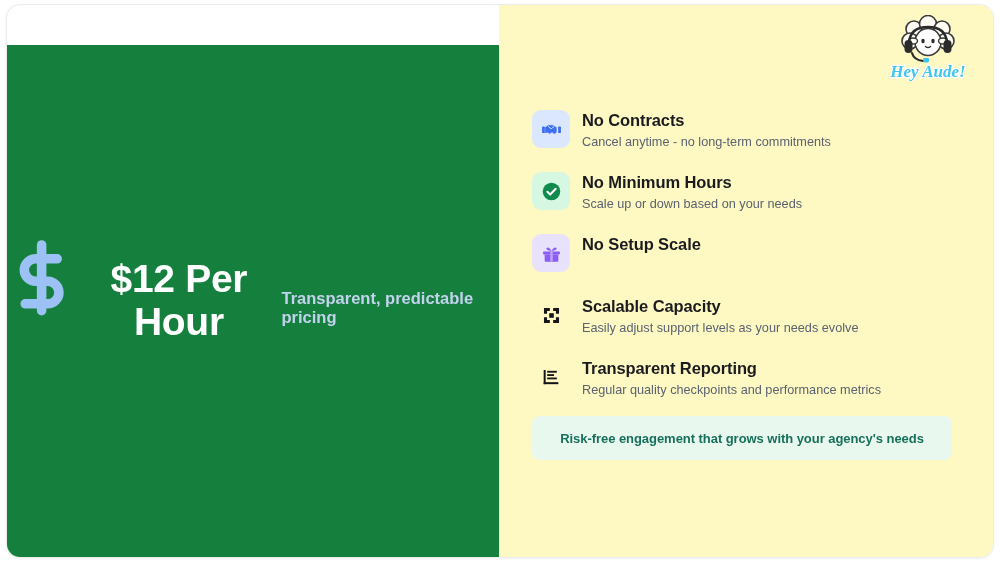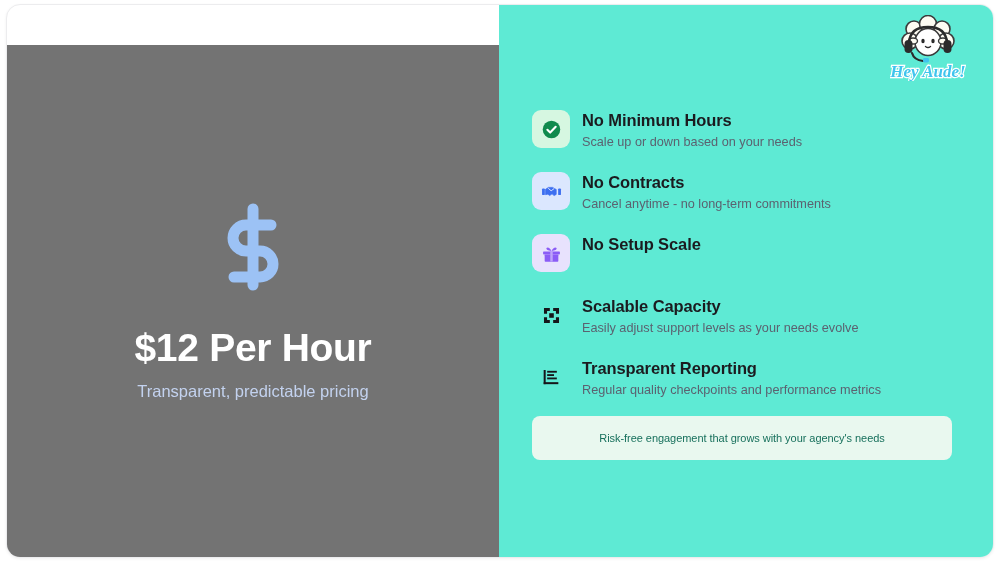--- a/index.html
+++ b/index.html
@@ -23,23 +23,23 @@
     border: 1px solid #ececee;
     box-shadow: 0 1px 3px rgba(0,0,0,0.06);
     overflow: hidden;
     display: flex;
   }
 
   
   .price-panel {
     width: 492px;
     flex: 0 0 492px;
-    background: #737373;
-    display: flex;
-    flex-direction: column;
+    background: #15803d;
+    display: flex;
+    flex-direction: row;
     align-items: center;
     justify-content: center;
     position: relative;
     margin-top: 40px;
   }
 
   .dollar-icon {
     width: 80px;
     height: 92px;
     margin-bottom: 34px;
@@ -52,28 +52,28 @@
     font-weight: bold;
     letter-spacing: -0.3px;
     line-height: 1.1;
     text-align: center;
   }
 
   .price-sub {
     margin-top: 13px;
     color: #c3d2ef;
     font-size: 16.5px;
-    font-weight: normal;
-    text-align: right;
+    font-weight: bold;
+    text-align: left;
   }
 
   
   .features-panel {
     flex: 1 1 auto;
-    background: #5eead4;
+    background: #fef9c3;
     position: relative;
     padding: 0;
   }
 
   .logo {
     position: absolute;
     right: 27px;
     top: 10px;
     width: 76px;
     height: 66px;
@@ -134,22 +134,22 @@
     height: 44px;
     background: #e9f8ef;
     border-radius: 8px;
     display: flex;
     align-items: center;
     justify-content: center;
   }
 
   .banner-text {
     color: #17705c;
-    font-size: 11px;
-    font-weight: normal;
+    font-size: 13px;
+    font-weight: bold;
     text-align: center;
     letter-spacing: -0.05px;
   }
 </style>
 </head>
 <body>
 
 <div class="card">
 
   <div class="price-panel">
@@ -196,44 +196,44 @@
         <path d="M22 38 q2 7 11 8" fill="none" stroke="#2b2b2b" stroke-width="2.2" stroke-linecap="round"></path>
         <rect x="33" y="43" width="6" height="4.5" rx="1.4" fill="#3fc4ee"></rect>
 
         <text x="38" y="62" text-anchor="middle" font-family="'Liberation Serif', serif" font-size="17" font-style="italic" font-weight="bold" fill="#3fc4ee" stroke="#ffffff" stroke-width="2.4" paint-order="stroke">Hey Aude!</text>
       </svg>
     </div>
 
     <div class="feature-list">
 
       <div class="feature-row">
-        <span class="feature-icon" style="background:#d6f7e1">
-          <svg width="21" height="21" viewBox="0 0 24 24" xmlns="http://www.w3.org/2000/svg">
-            <circle cx="12" cy="12" r="10" fill="#0f8a4d"></circle>
-            <path d="M7.3 12.3 l3.2 3.2 l6.3 -6.6" fill="none" stroke="#ffffff" stroke-width="2.4" stroke-linecap="round" stroke-linejoin="round"></path>
-          </svg>
-        </span>
-        <div class="feature-text">
-          <div class="feature-title">No Minimum Hours</div>
-          <div class="feature-desc">Scale up or down based on your needs</div>
-        </div>
-      </div>
-
-      <div class="feature-row">
         <span class="feature-icon" style="background:#dbe7fe">
           <svg width="21" height="21" viewBox="0 0 24 24" xmlns="http://www.w3.org/2000/svg">
             <rect x="1.2" y="8.5" width="3.2" height="7.5" rx="1" fill="#3d6ff0"></rect>
             <rect x="19.6" y="8.5" width="3.2" height="7.5" rx="1" fill="#3d6ff0"></rect>
             <path d="M5.2 9.5 l3.4 -2.2 h4.6 l4.2 2.4 v5.6 l-2.4 1.4 -2.4 -2 -2.6 1.9 -2.2 -1.6 -2.6 0.6 z" fill="#3d6ff0" stroke="#3d6ff0" stroke-width="0.8" stroke-linejoin="round"></path>
             <path d="M8.6 8.6 l3 2.6 3.2 -2.4" fill="none" stroke="#dbe7fe" stroke-width="1.1" stroke-linecap="round"></path>
           </svg>
         </span>
         <div class="feature-text">
           <div class="feature-title">No Contracts</div>
           <div class="feature-desc">Cancel anytime - no long-term commitments</div>
+        </div>
+      </div>
+
+      <div class="feature-row">
+        <span class="feature-icon" style="background:#d6f7e1">
+          <svg width="21" height="21" viewBox="0 0 24 24" xmlns="http://www.w3.org/2000/svg">
+            <circle cx="12" cy="12" r="10" fill="#0f8a4d"></circle>
+            <path d="M7.3 12.3 l3.2 3.2 l6.3 -6.6" fill="none" stroke="#ffffff" stroke-width="2.4" stroke-linecap="round" stroke-linejoin="round"></path>
+          </svg>
+        </span>
+        <div class="feature-text">
+          <div class="feature-title">No Minimum Hours</div>
+          <div class="feature-desc">Scale up or down based on your needs</div>
         </div>
       </div>
 
       <div class="feature-row">
         <span class="feature-icon" style="background:#e8e2fd">
           <svg width="21" height="21" viewBox="0 0 24 24" xmlns="http://www.w3.org/2000/svg">
             <g fill="#8b5cf6">
               <rect x="2.4" y="9.6" width="19.2" height="3.6" rx="0.8"></rect>
               <rect x="4.2" y="13.2" width="15.6" height="8.2" rx="0.9"></rect>
               <rect x="10.6" y="9.2" width="2.8" height="12.2"></rect>

